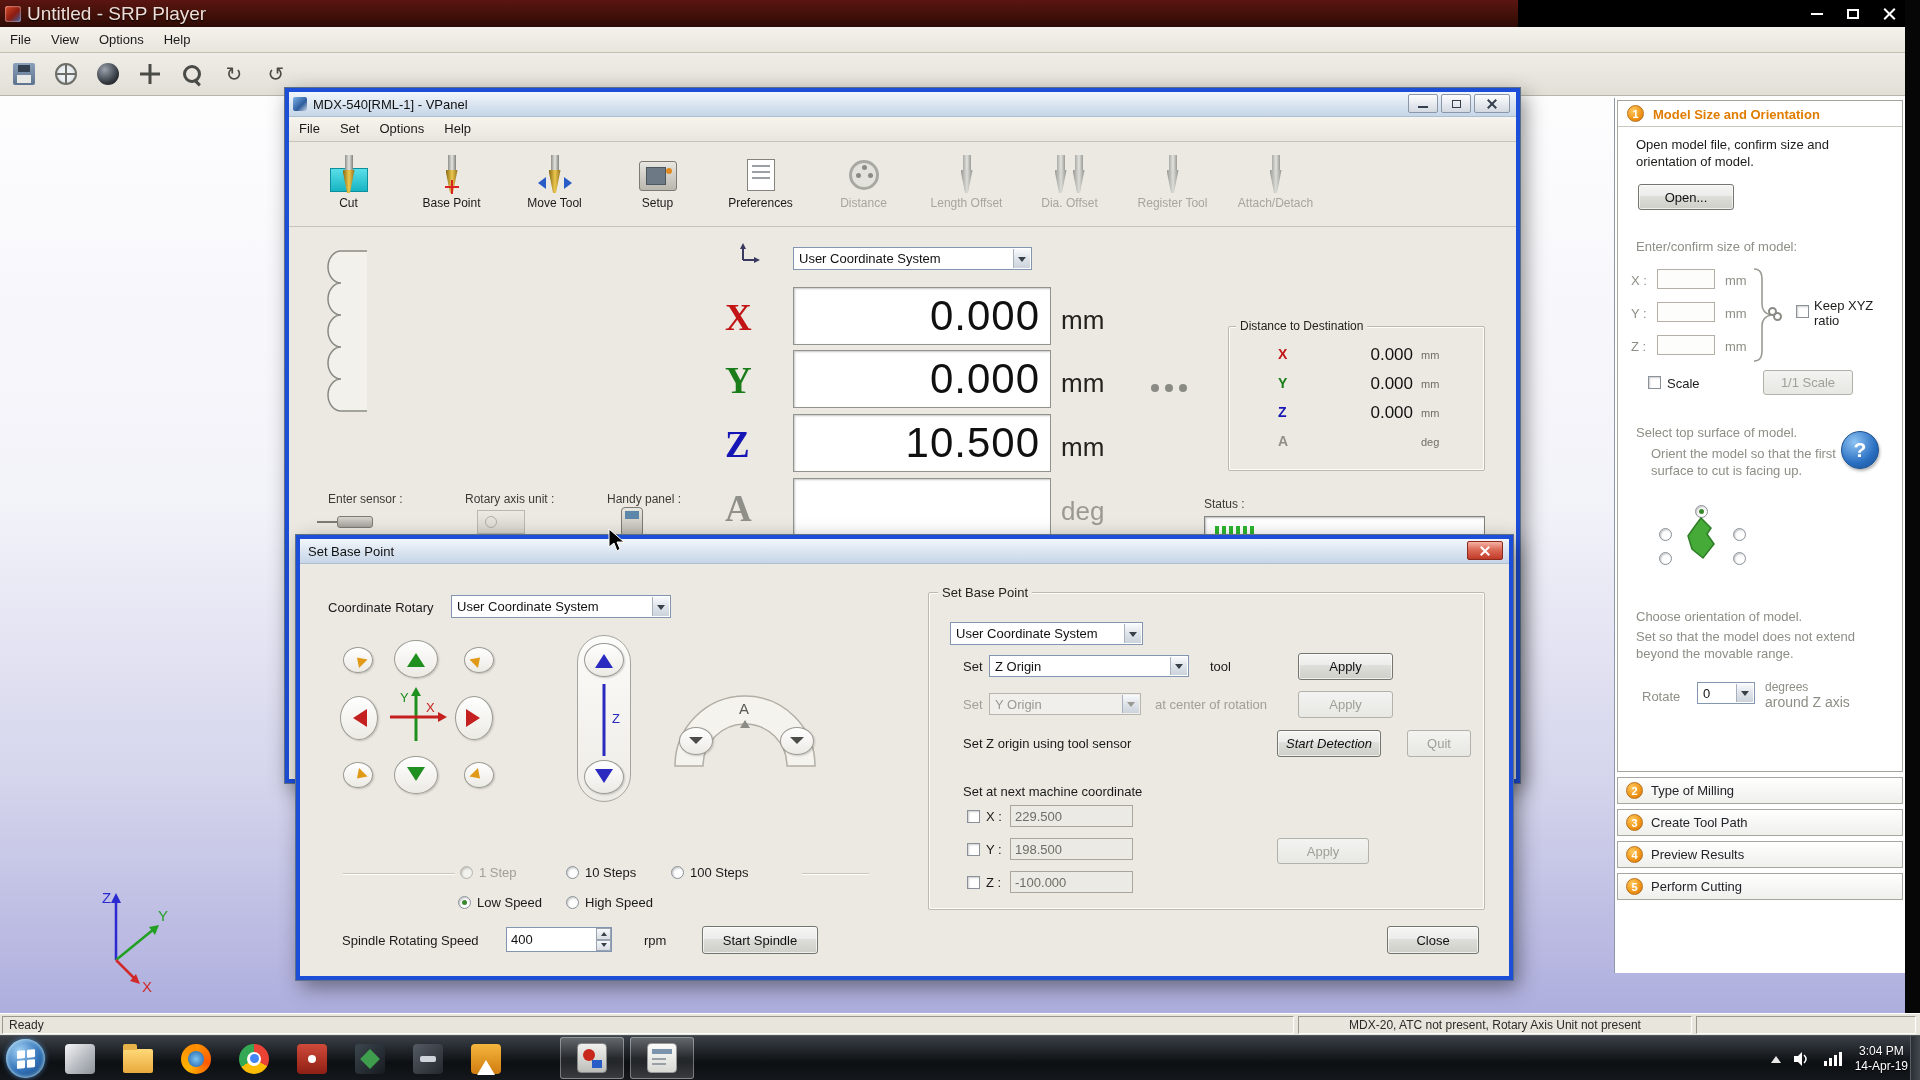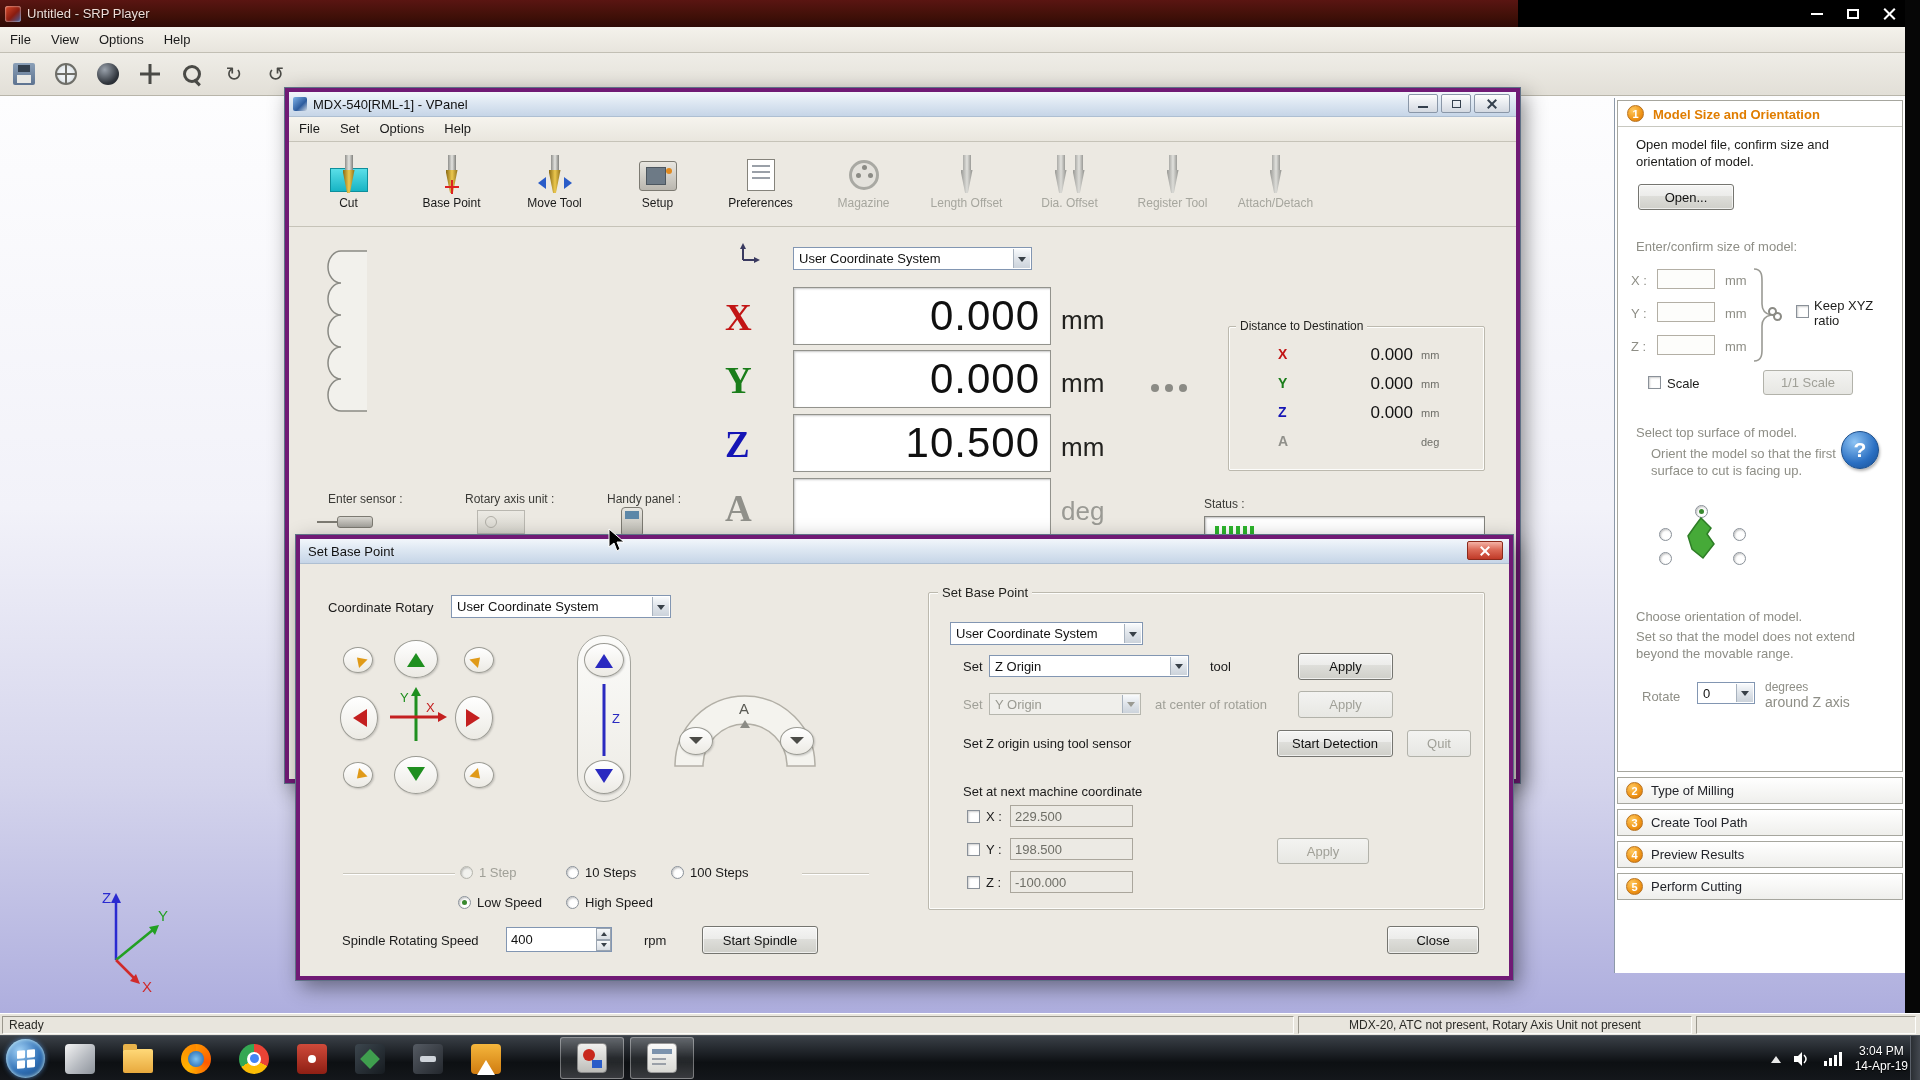--- a/index.html
+++ b/index.html
@@ -4,21 +4,21 @@
 <style>
   *{margin:0;padding:0;box-sizing:border-box;}
   html,body{width:1920px;height:1080px;overflow:hidden;}
   body{font-family:"Liberation Sans",sans-serif;font-size:13px;color:#1a1a1a;background:#000;}
   .screen{position:absolute;left:0;top:0;width:1920px;height:1080px;}
   .abs{position:absolute;}
 
   
   .srp-titlebar{left:0;top:0;width:1920px;height:27px;background:linear-gradient(180deg,#5a1512,#401008 60%,#2e0a06);display:flex;align-items:center;color:#e8d6d0;}
   .srp-title-icon{width:16px;height:16px;margin:0 6px 0 5px;border-radius:3px;background:linear-gradient(135deg,#d94a2a,#8a1c10 55%,#3a64a8);box-shadow:inset 0 0 2px #fff;}
-  .srp-title-text{font-size:13px;color:#efdcd6;text-shadow:0 1px 1px #000;}
+  .srp-title-text{font-size:19px;color:#efdcd6;text-shadow:0 1px 1px #000;}
   .tb-black{position:absolute;right:0;top:0;width:402px;height:27px;background:#000;display:flex;align-items:center;justify-content:flex-end;padding-right:16px;gap:6px;}
   .wc{width:30px;height:18px;display:flex;align-items:center;justify-content:center;position:relative;cursor:default;}
   .wc.min i{width:12px;height:2px;background:#fff;}
   .wc.max i{width:12px;height:10px;border:2px solid #fff;}
   .wc.close i{position:absolute;width:15px;height:2px;background:#fff;}
   .wc.close .x1{transform:rotate(45deg);}
   .wc.close .x2{transform:rotate(-45deg);}
 
   .srp-menubar{left:0;top:27px;width:1905px;height:26px;background:linear-gradient(#f4f2ec,#e8e5dd);border-bottom:1px solid #c2bfb4;display:flex;align-items:center;}
   .menu-item{padding:0 10px;font-size:13px;color:#1a1a1a;line-height:26px;}
@@ -38,21 +38,21 @@
   .i-zoom{width:22px;height:22px;position:relative;}
   .i-zoom::before{content:"";position:absolute;left:2px;top:2px;width:12px;height:12px;border:3px solid #4a4a46;border-radius:50%;}
   .i-zoom::after{content:"";position:absolute;right:2px;bottom:1px;width:8px;height:3px;background:#4a4a46;transform:rotate(45deg);}
   .i-rot{font-size:20px;color:#4a4a46;line-height:22px;}
 
   
   .workspace{left:0;top:96px;width:1905px;height:917px;background:linear-gradient(180deg,#fdfdfe 0%,#f2f2f9 45%,#d4d4ec 75%,#aeaede 100%);}
   .right-strip{left:1905px;top:0;width:15px;height:1013px;background:#060606;}
 
   
-  .w7{border:4px solid #701a75;outline:1px solid #5f7186;background:#ece9e2;box-shadow:5px 7px 20px rgba(0,0,0,.45);}
+  .w7{border:4px solid #1d4ed8;outline:1px solid #5f7186;background:#ece9e2;box-shadow:5px 7px 20px rgba(0,0,0,.45);}
   .w7-title{height:25px;background:linear-gradient(#f2f6fb,#dde7f2 45%,#c6d5e7);display:flex;align-items:center;border-bottom:1px solid #aebfd2;font-size:13px;color:#111;position:relative;}
   .w7-title .ticon16{width:14px;height:14px;margin:0 6px 0 4px;border-radius:2px;background:linear-gradient(135deg,#7fb2e8,#2d5c9e 60%,#cfd8e2);}
   .wbtn{width:30px;height:19px;border:1px solid #8a97a8;border-radius:2px;background:linear-gradient(#fdfdfd,#e8ebf0 50%,#d4d9e1);display:flex;align-items:center;justify-content:center;position:relative;margin-left:3px;}
   .wbtn i{display:block;}
   .wbtn.min i{width:10px;height:2px;background:#35404e;margin-top:7px;}
   .wbtn.max i{width:9px;height:8px;border:1.5px solid #35404e;}
   .wbtn.close-red{width:36px;background:linear-gradient(#f4b2a5,#dc6a57 45%,#c03a28);border-color:#8c2a1c;}
   .wbtn.close-red i{position:absolute;width:12px;height:2px;background:#fff;}
   .wbtn .x1{transform:rotate(45deg);} .wbtn .x2{transform:rotate(-45deg);}
 
@@ -407,21 +407,21 @@
       <div class="titem">
         <div class="icn">
             <div class="i-sheet"></div>
           </div>
         <span class="lbl">Preferences</span>
       </div>
       <div class="titem dis">
         <div class="icn gray">
             <div class="i-ring"></div>
           </div>
-        <span class="lbl">Magazine</span>
+        <span class="lbl">Distance</span>
       </div>
       <div class="titem dis">
         <div class="icn gray">
             <div class="bit">
               <div class="shank"></div>
               <div class="flute"></div>
             </div>
           </div>
         <span class="lbl">Length Offset</span>
       </div>
@@ -649,21 +649,21 @@
     <div class="lab13 dis" style="left:663px;top:158px;">Set</div>
     <div class="dd dis" style="left:689px;top:154px;width:152px;height:22px;">
       <span>Y Origin</span>
         <i class="ddb"></i>
         <i class="dda"></i>
     </div>
     <div class="lab13 dis" style="left:855px;top:158px;">at center of rotation</div>
     <div class="btn dis" style="left:998px;top:152px;width:95px;height:27px;">Apply</div>
 
     <div class="lab13" style="left:663px;top:197px;text-align:right;">Set Z origin using tool sensor</div>
-    <div class="btn" style="left:977px;top:191px;width:116px;height:27px;">Start Detection</div>
+    <div class="btn" style="left:977px;top:191px;width:104px;height:27px;font-style:italic;">Start Detection</div>
     <div class="btn dis" style="left:1107px;top:191px;width:64px;height:27px;">Quit</div>
 
     <div class="lab13" style="left:663px;top:245px;">Set at next machine coordinate</div>
 
     <div class="cb" style="left:667px;top:271px;"></div>
     <div class="lab13" style="left:686px;top:270px;">X :</div>
     <input class="ipt dis" style="left: 710px; top: 266px; width: 123px; height: 22px;" readonly="" value="229.500">
 
     <div class="cb" style="left:667px;top:304px;"></div>
     <div class="lab13" style="left:686px;top:303px;">Y :</div>

